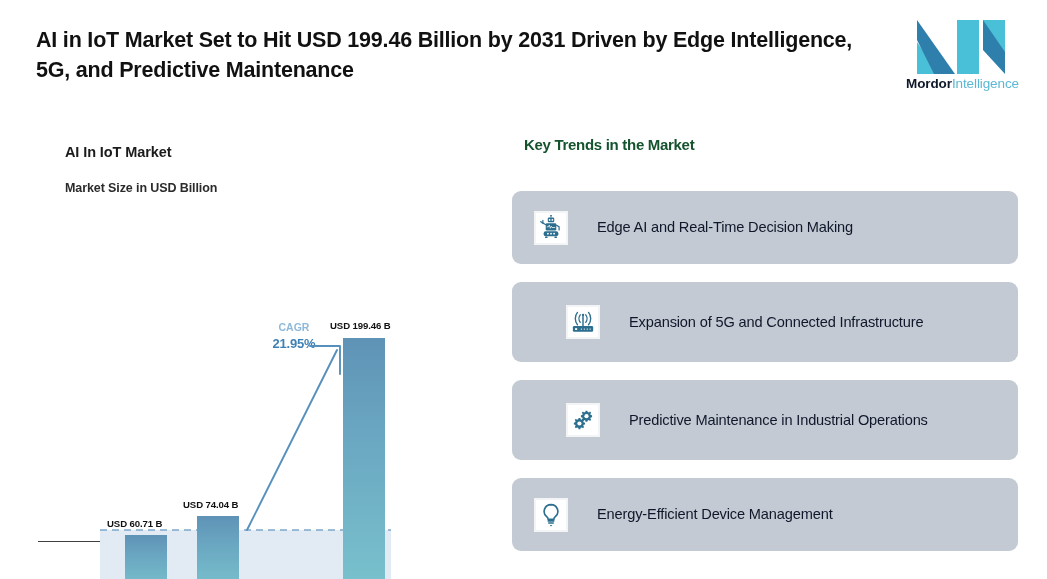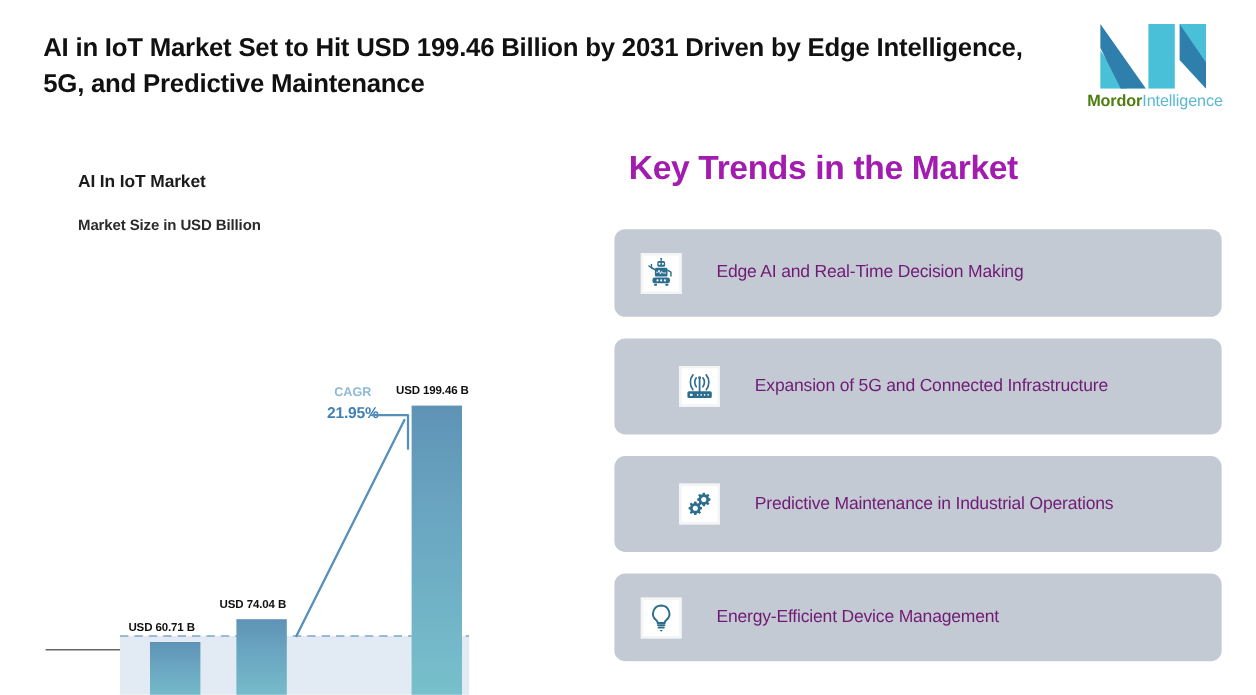--- a/index.html
+++ b/index.html
@@ -18,21 +18,21 @@
     letter-spacing:-0.2px; color:#111111;
   }
   #brand-logo{
     position:absolute; left:905px; top:20px; width:115px; height:78px;
   }
   #brand-logo .mi-mark{ position:absolute; left:6px; top:0px; width:102px; height:54px; }
   #brand-logo .mi-word{
     position:absolute; left:0; top:56px; width:115px;
     text-align:center; font-size:13.5px; letter-spacing:-0.1px; white-space:nowrap;
   }
-  .mi-word .b1{ color:#4d7c0f; font-weight:bold; }
+  .mi-word .b1{ color:#0f172a; font-weight:bold; }
   .mi-word .b2{ color:#5bb8d4; font-weight:normal; }
 
   
   #chart-card{
     position:absolute; left:38px; top:118px; width:345px; height:424px;
     background:#ffffff; border-bottom:1px solid #404040;
   }
   #chart-title{
     position:absolute; left:27px; top:26px;
     font-size:14.5px; font-weight:bold; color:#1b1b1b; letter-spacing:-0.1px;
@@ -54,38 +54,38 @@
     position:absolute; left:224px; top:203px; width:64px; text-align:center;
     font-size:10.5px; font-weight:bold; color:#8fb9d9; letter-spacing:0px;
   }
   #cagr-value{
     position:absolute; left:222px; top:218px; width:68px; text-align:center;
     font-size:13px; font-weight:bold; color:#3f80b4; letter-spacing:-0.2px;
   }
 
   
   #trends-heading{
-    position:absolute; left:524px; top:124px;
-    font-size:28px; font-weight:bold; color:#a21caf; letter-spacing:-0.3px;
+    position:absolute; left:524px; top:136px;
+    font-size:15px; font-weight:bold; color:#14532d; letter-spacing:-0.3px;
   }
   #trend-list{ position:absolute; left:512px; top:191px; width:506px; }
   .trend-card{
     position:relative; width:506px; background:#c3cad3;
     border-radius:9px; margin-bottom:18px;
     display:flex; align-items:center;
   }
   .trend-card.h1{ height:73px; }
   .trend-card.h2{ height:80px;padding-left:32px; }
   .trend-icon-box{
     width:34px; height:34px; margin-left:22px; flex:0 0 34px;
     background:#ffffff; border:2.5px solid #f2f4f6;
     display:flex; align-items:center; justify-content:center;
   }
   .trend-text{
-    margin-left:29px; font-size:14.6px; color:#701a75;
+    margin-left:29px; font-size:14.6px; color:#0f172a;
     line-height:1.42; letter-spacing:-0.15px; padding-right:20px;
   }
 </style>
 </head>
 <body>
 
 <div id="header">
   <div id="page-title">AI in IoT Market Set to Hit USD 199.46 Billion by 2031 Driven by Edge Intelligence, 5G, and Predictive Maintenance</div>
 
   <div id="brand-logo">

